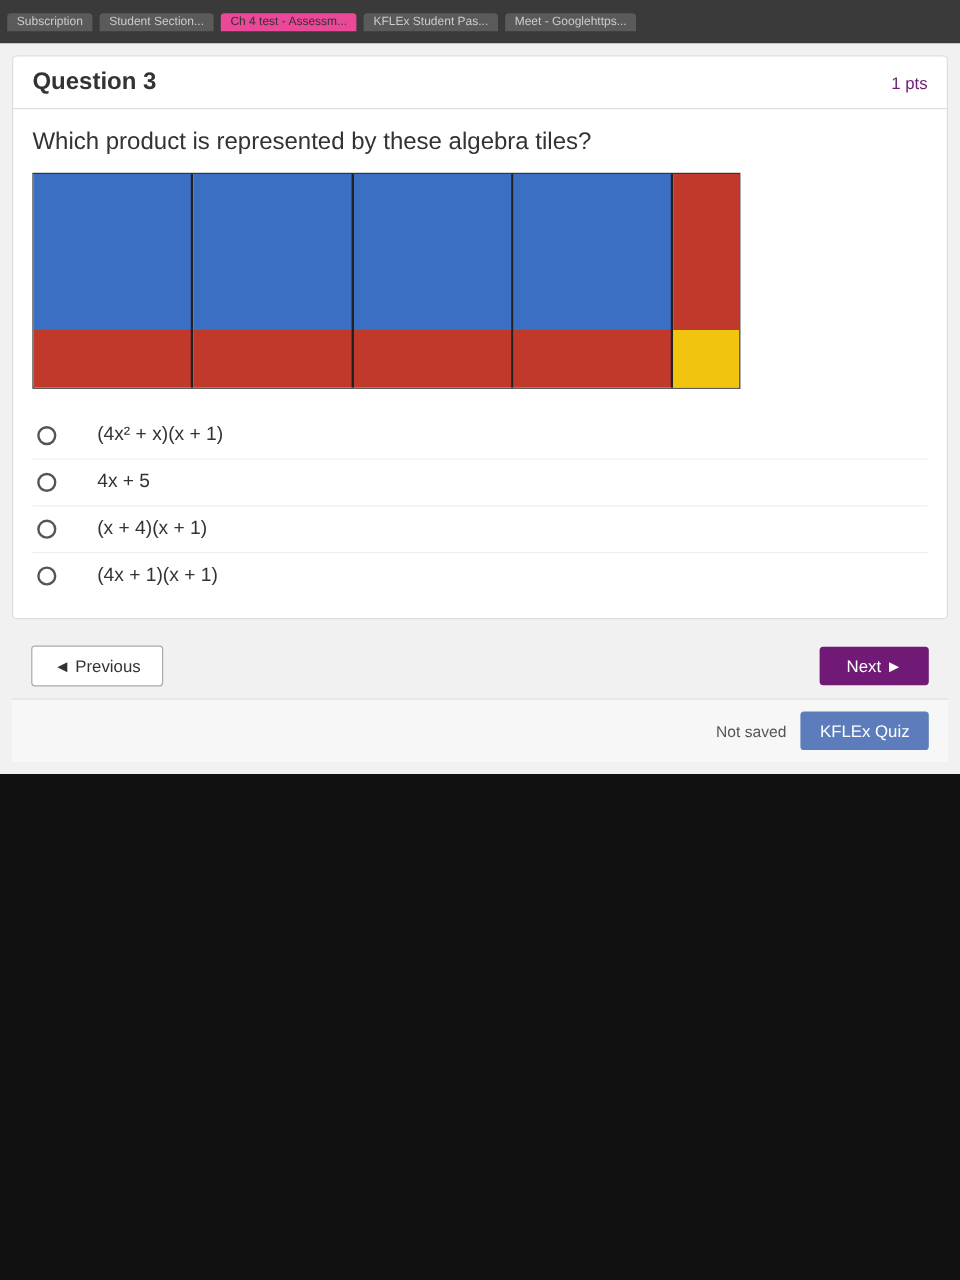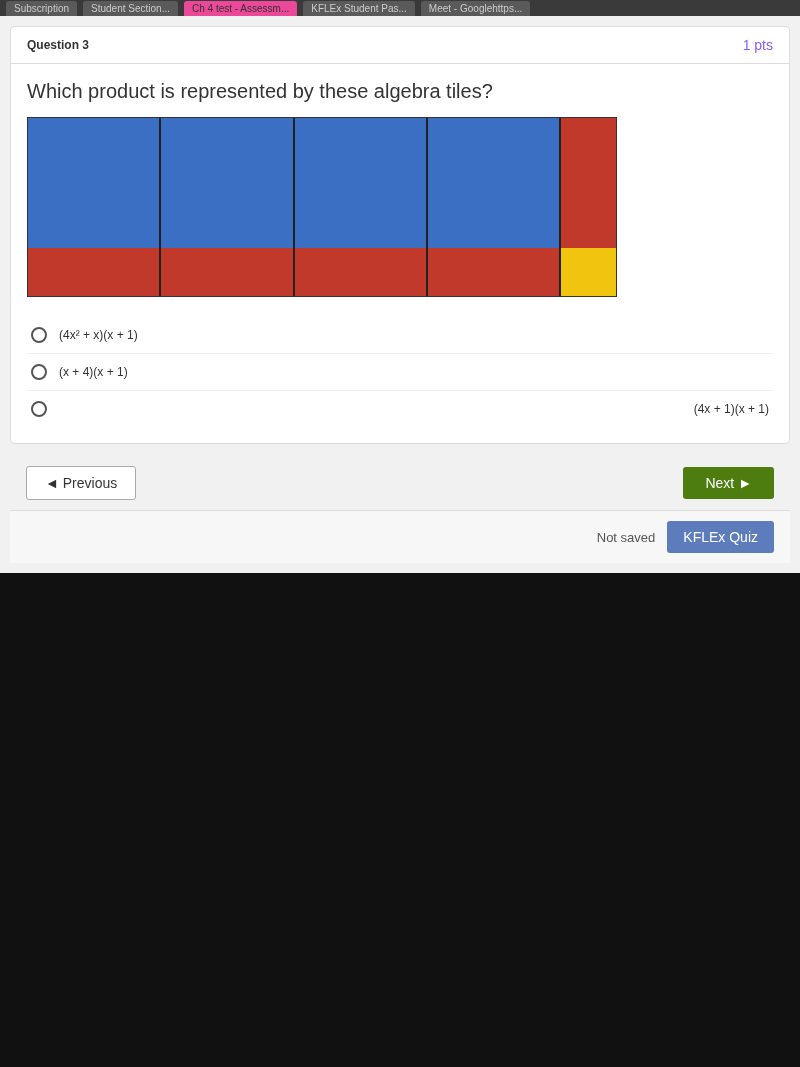--- a/index.html
+++ b/index.html
@@ -6,21 +6,21 @@
 
     body {
       background: #111;
       font-family: Arial, sans-serif;
       width: 800px;
       min-height: 1067px;
     }
 
     .browser-bar {
       background: #3a3a3a;
-      height: 16px;
+      height: 36px;
       display: flex;
       align-items: center;
       padding: 0 6px;
       gap: 6px;
       overflow: hidden;
     }
 
     .tab {
       background: #5a5a5a;
       color: #ccc;
@@ -53,28 +53,28 @@
 
     .question-header {
       display: flex;
       justify-content: space-between;
       align-items: center;
       padding: 10px 16px;
       border-bottom: 1px solid #ddd;
     }
 
     .question-title {
-      font-size: 12px;
+      font-size: 20px;
       font-weight: bold;
       color: #333;
     }
 
     .question-pts {
       font-size: 14px;
-      color: #8b5cf6;
+      color: #701a75;
     }
 
     .question-body {
       padding: 16px;
     }
 
     .question-prompt {
       font-size: 20px;
       color: #333;
       margin-bottom: 14px;
@@ -138,35 +138,35 @@
       align-items: center;
       padding: 10px 4px;
       border-bottom: 1px solid #eee;
       cursor: pointer;
       font-size: 14px;
       color: #333;
     }
 
     .answer-choice:last-child {
       border-bottom: none;
-      justify-content: space-between;
     }
 
     .radio-circle {
       width: 16px;
       height: 16px;
       border-radius: 50%;
       border: 2px solid #555;
       margin-right: 12px;
       flex-shrink: 0;
       background: #fff;
     }
 
     .answer-text {
-      font-size: 12px;
+      font-size: 16px;
+      margin-left: 22px;
     }
 
     
     .nav-bar {
       display: flex;
       justify-content: space-between;
       align-items: center;
       padding: 10px 16px;
       gap: 38px;
     }
@@ -178,21 +178,21 @@
       border-radius: 3px;
       font-size: 14px;
       cursor: pointer;
       color: #333;
       display: flex;
       align-items: center;
       gap: 4px;
     }
 
     .btn-next {
-      background: #4d7c0f;
+      background: #701a75;
       border: none;
       padding: 8px 22px;
       border-radius: 3px;
       font-size: 14px;
       cursor: pointer;
       color: #fff;
       display: flex;
       align-items: center;
       gap: 4px;
     }
@@ -269,20 +269,24 @@
         </div>
       </div>
 
       <div class="answer-choices">
 
         <div class="answer-choice">
           <div class="radio-circle"></div>
           <span class="answer-text">(4x² + x)(x + 1)</span>
         </div>
 
+        <div class="answer-choice">
+          <div class="radio-circle"></div>
+          <span class="answer-text">4x + 5</span>
+        </div>
 
         <div class="answer-choice">
           <div class="radio-circle"></div>
           <span class="answer-text">(x + 4)(x + 1)</span>
         </div>
 
         <div class="answer-choice">
           <div class="radio-circle"></div>
           <span class="answer-text">(4x + 1)(x + 1)</span>
         </div>

